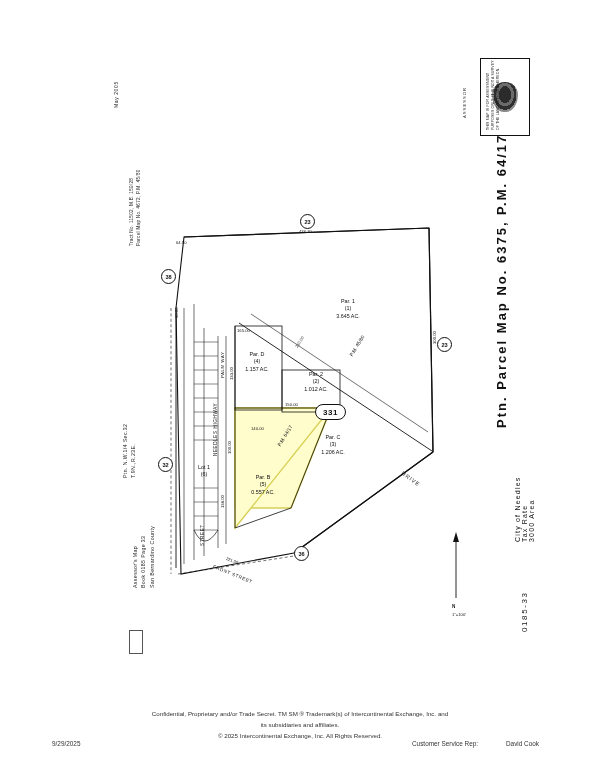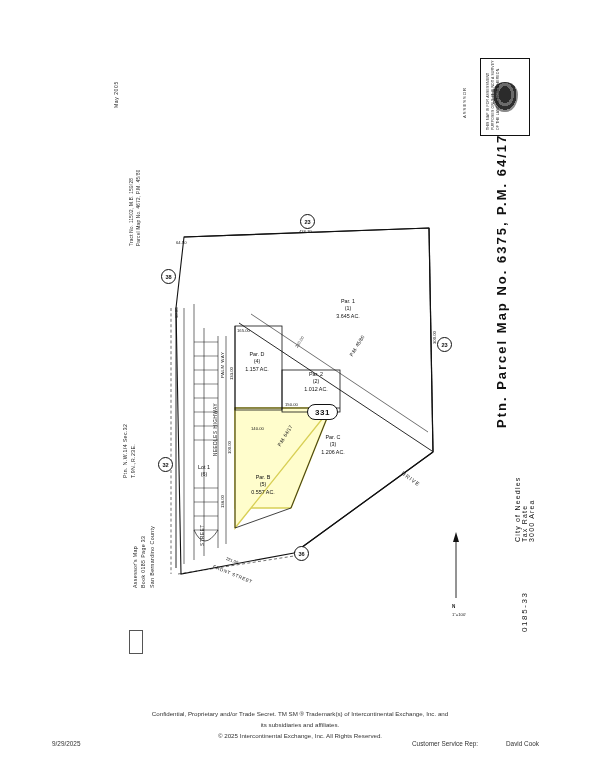--- a/index.html
+++ b/index.html
@@ -146,21 +146,21 @@
         <polygon points="448,524 445,534 451,534" fill="#111"></polygon>
       </g>
     </svg>
 
     <div class="circ" style="left:292px;top:206px;width:13px;height:13px;">23</div>
     <div class="circ" style="left:429px;top:329px;width:13px;height:13px;">23</div>
     <div class="circ" style="left:153px;top:261px;width:13px;height:13px;">38</div>
     <div class="circ" style="left:150px;top:449px;width:13px;height:13px;">32</div>
     <div class="circ" style="left:286px;top:538px;width:13px;height:13px;">36</div>
 
-    <div class="badge-331" style="left:299px;top:396px;width:29px;height:14px;">331</div>
+    <div class="badge-331" style="left:307px;top:396px;width:29px;height:14px;">331</div>
 
     <div class="t lbl" style="left:318px;top:290px;width:44px;">
       <div>Par. 1</div>
       <div>(1)</div>
       <div>3.645 AC.</div>
     </div>
 
     <div class="t lbl" style="left:228px;top:343px;width:42px;">
       <div>Par. D</div>
       <div>(4)</div>

